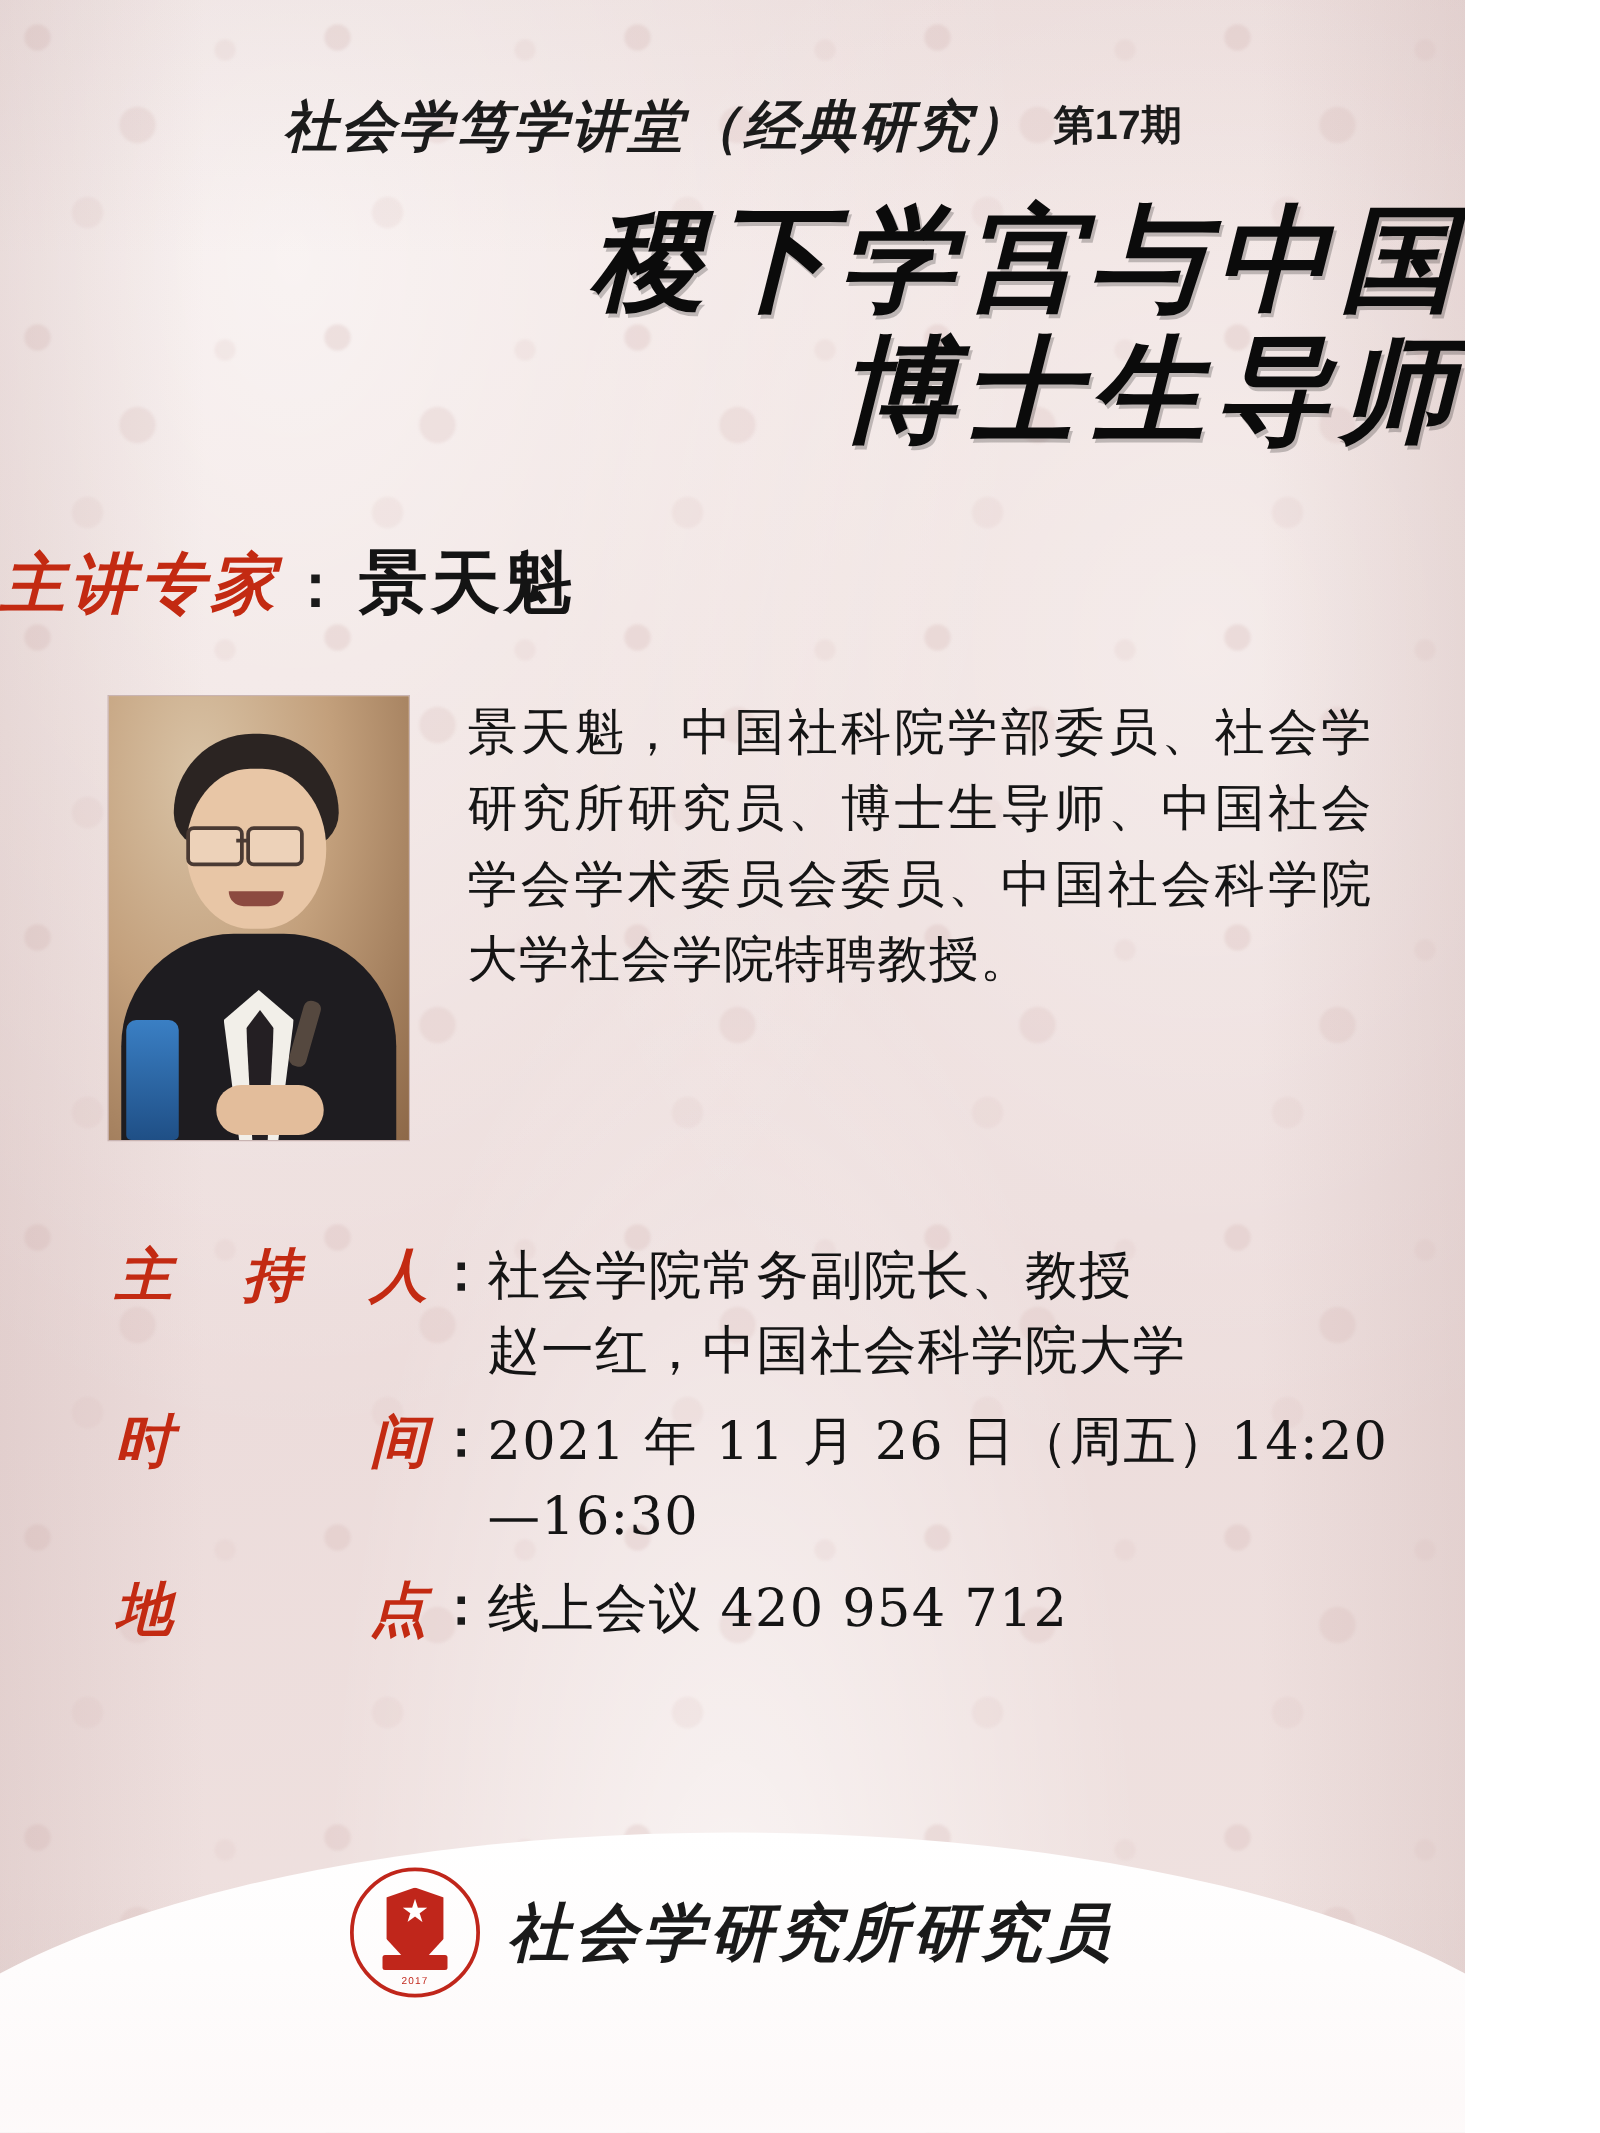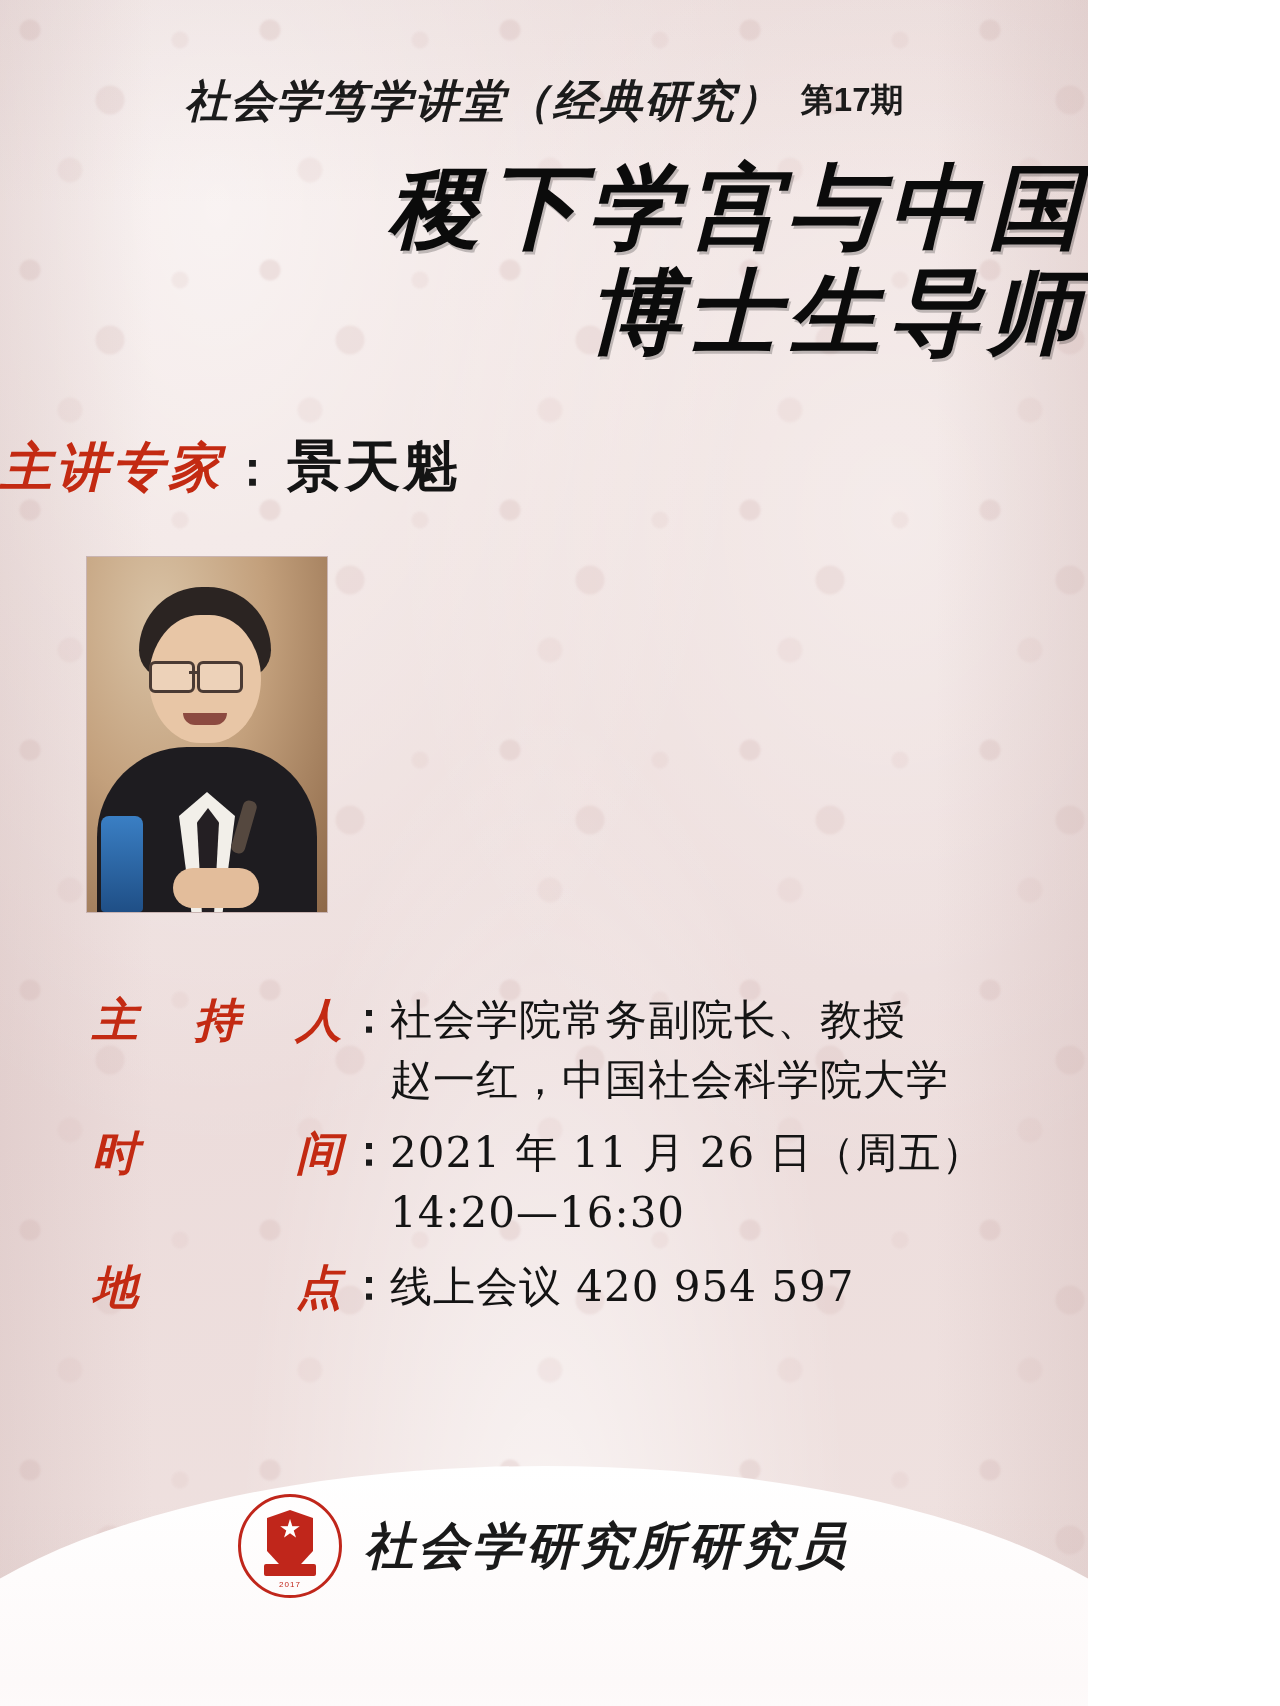--- a/index.html
+++ b/index.html
@@ -5,21 +5,21 @@
   html, body {
     margin: 0;
     padding: 0;
     background: #ffffff;
   }
   body {
     font-family: "Liberation Sans", sans-serif;
   }
   .poster {
     position: relative;
-    width: 1088px;
+    width: 1172px;
     height: 1706px;
     overflow: hidden;
     background:
       radial-gradient(ellipse at 20% 12%, rgba(255,255,255,0.55) 0%, rgba(255,255,255,0) 45%),
       radial-gradient(ellipse at 82% 30%, rgba(255,255,255,0.40) 0%, rgba(255,255,255,0) 40%),
       radial-gradient(ellipse at 50% 95%, rgba(255,255,255,0.65) 0%, rgba(255,255,255,0) 40%),
       linear-gradient(170deg, #f3e7e6 0%, #eedfdd 30%, #ecdcdb 60%, #f0e3e1 100%);
   }
   
   .pattern {
@@ -388,20 +388,21 @@
         <div class="pt-hair"></div>
         <div class="pt-face"></div>
         <div class="pt-glass-l"></div>
         <div class="pt-glass-r"></div>
         <div class="pt-bridge"></div>
         <div class="pt-mouth"></div>
         <div class="pt-hands"></div>
         <div class="pt-bottle"></div>
         <div class="pt-mic"></div>
       </div>
+      <div class="bio-text">景天魁，中国社科院学部委员、社会学研究所研究员、博士生导师、中国社会学会学术委员会委员、中国社会科学院大学社会学院特聘教授。</div>
     </div>
 
     <div class="info">
 
       <div class="info-row">
         <div class="info-label">
           <span class="lchar">主</span>
           <span class="lchar">持</span>
           <span class="lchar">人</span>
         </div>
@@ -420,21 +421,21 @@
         <div class="info-colon">：</div>
         <div class="info-value">2021 年 11 月 26 日（周五）14:20—16:30</div>
       </div>
 
       <div class="info-row">
         <div class="info-label">
           <span class="lchar">地</span>
           <span class="lchar">点</span>
         </div>
         <div class="info-colon">：</div>
-        <div class="info-value">线上会议 420  954  597</div>
+        <div class="info-value">线上会议 420  954  712</div>
       </div>
 
     </div>
 
     <div class="bottom-arc"></div>
 
     <div class="footer">
       <div class="logo">
         <div class="ring"></div>
         <div class="shield"></div>

